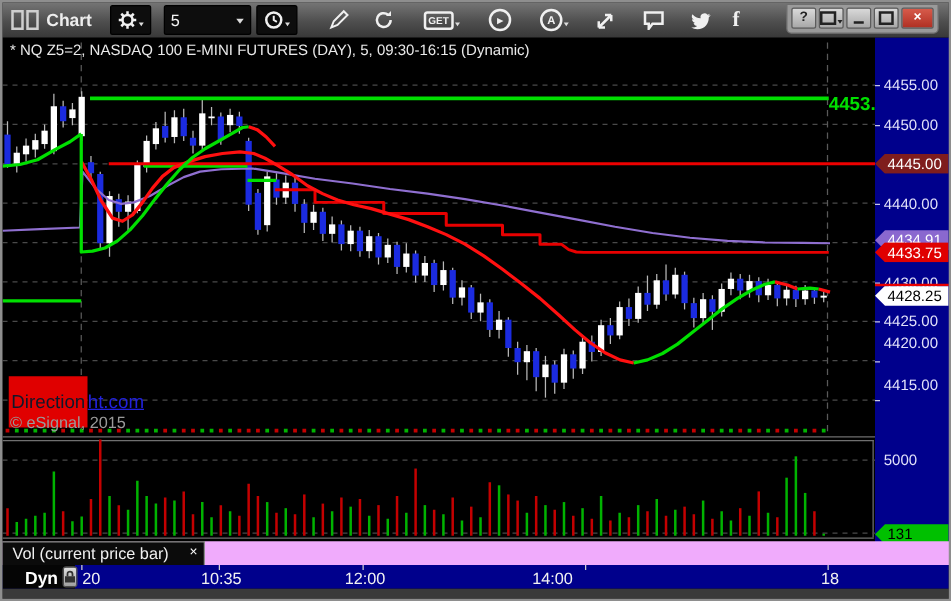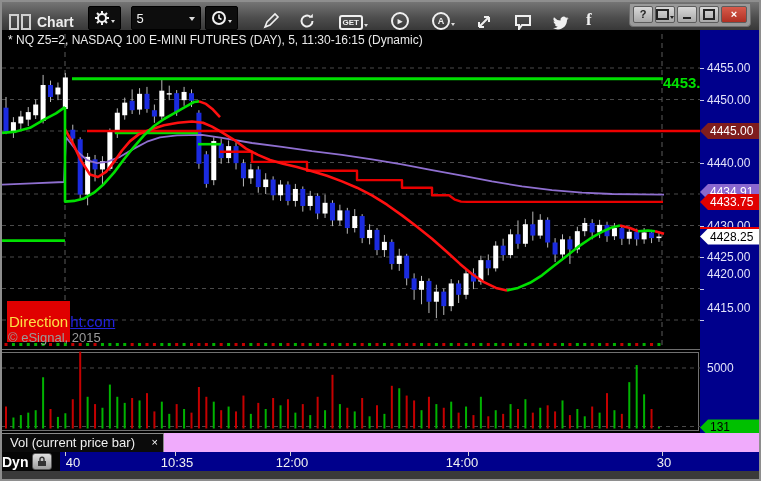--- a/index.html
+++ b/index.html
@@ -7,21 +7,21 @@
           font-family:"Liberation Sans",sans-serif;}
   
   .frame{position:absolute;background:#8e8e8e;z-index:50;pointer-events:none;}
   #frame-top{left:0;top:0;width:761px;height:2px;}
   #frame-left{left:0;top:0;width:2px;height:481px;}
   #frame-right{left:759px;top:0;width:2px;height:481px;}
   #frame-bottom-band{position:absolute;left:2px;top:471px;width:757px;height:8px;background:#3a3a3a;z-index:49;}
   #frame-bottom{left:0;top:479px;width:761px;height:2px;}
   
   #toolbar{position:absolute;left:2px;top:2px;width:757px;height:28px;
-    background:linear-gradient(#757575,#4e4e4e 55%,#383838);display:flex;align-items:flex-end;z-index:10;}
+    background:linear-gradient(#757575,#4e4e4e 55%,#383838);display:flex;align-items:center;z-index:10;}
   .winicon{display:flex;gap:2px;margin:0 6px 0 7px;}
   .winicon i{display:block;width:6px;height:12px;border:2px solid #cfcfcf;}
   #win-title{color:#ededed;font-weight:bold;font-size:14px;margin-right:14px;}
   .blackbox{background:#0d0d0d;border:1px solid #000;border-radius:2px;color:#f2f2f2;
     font-size:13px;height:22px;display:flex;align-items:center;padding:0 5px;margin-right:4px;cursor:pointer;}
   .caret{width:0;height:0;border:3px solid transparent;border-top:4px solid #dcdcdc;margin-left:6px;margin-top:4px;}
   .minicaret{width:0;height:0;border:2px solid transparent;border-top:3px solid #dcdcdc;margin-left:1px;margin-top:8px;}
   .tbicon{color:#f0f0f0;margin:0 9px;display:flex;align-items:center;cursor:pointer;}
   .circle{width:14px;height:14px;border:2px solid #f0f0f0;border-radius:50%;
     display:flex;align-items:center;justify-content:center;font-size:9px;font-weight:bold;color:#f0f0f0;}
@@ -33,40 +33,40 @@
     border-radius:2px;display:flex;align-items:center;justify-content:center;
     font-size:11px;font-weight:bold;color:#222;cursor:pointer;line-height:1;}
   .wbtn.close{background:linear-gradient(#d75b4b,#b03023);color:#fff;width:24px;}
   .minbar{width:8px;height:2px;background:#222;margin-top:6px;}
   .maxbox{width:8px;height:7px;border:2px solid #222;}
   .popicon{width:9px;height:7px;border:2px solid #222;}
   
   #plot{position:absolute;left:2px;top:30px;z-index:1;}
   #chart-header{position:absolute;left:8px;top:33px;color:#e9e9e9;font-size:12px;z-index:5;}
   #watermark{position:absolute;left:7px;top:313px;font-size:15px;z-index:5;}
-  #wm1{background:#e00000;color:#fde047;padding:12px 2px;}
+  #wm1{background:#e00000;color:#0f172a;padding:12px 2px;}
   #wm2{color:#2222dd;text-decoration:underline;}
   #copyright{position:absolute;left:8px;top:330px;color:#9a9a9a;font-size:13px;z-index:5;}
   
   #price-axis{position:absolute;left:700px;top:30px;width:59px;height:422px;background:#00008c;z-index:4;padding-left:26px;}
   .axlabel{position:absolute;left:7px;color:#e2e2fa;font-size:12px;white-space:nowrap;}
   .axtick{position:absolute;left:0;width:4px;height:1px;background:#c8c8e6;}
   .flag{position:absolute;left:0;width:59px;height:16px;line-height:16px;font-size:12px;
     padding-left:10px;box-sizing:border-box;white-space:nowrap;
     clip-path:polygon(8px 0,100% 0,100% 100%,8px 100%,0 50%);}
   .lastline{position:absolute;left:0;width:59px;height:2px;background:#e80000;}
   
   #tab-row{position:absolute;left:2px;top:433px;width:757px;height:19px;background:#f0abfc;z-index:6;padding-left:32px;}
   #vol-tab{position:absolute;left:0;top:0;width:162px;height:19px;background:#0b0b0b;
     border-top:1px solid #8a8a8a;border-right:1px solid #8a8a8a;box-sizing:border-box;
     color:#f0f0f0;font-size:13px;line-height:18px;padding-left:8px;cursor:pointer;}
   #vol-tab-close{position:absolute;right:2px;top:-1px;font-size:11px;color:#fff;padding:0 3px;cursor:pointer;}
   #time-row{position:absolute;left:2px;top:452px;width:757px;height:19px;background:#00008c;z-index:6;}
   #dyn-box{position:absolute;left:0;top:0;width:58px;height:19px;background:#050505;display:flex;align-items:center;}
-  #dyn-label{color:#fff;font-weight:bold;font-size:14px;margin-left:0;}
+  #dyn-label{color:#fff;font-weight:bold;font-size:14px;margin-left:18px;}
   #lock-btn{margin-left:4px;width:18px;height:15px;background:linear-gradient(#e0e0e0,#9e9e9e);
     border:1px solid #555;border-radius:3px;display:flex;align-items:center;justify-content:center;cursor:pointer;}
   .tlabel{position:absolute;top:3px;color:#f2f2f2;font-size:13px;transform:translateX(-50%);}
   .ttick{position:absolute;top:0;width:1px;height:4px;background:#cfcfcf;}
 </style>
 </head>
 <body>
 
 <div id="screen">
 
@@ -552,21 +552,21 @@
       <polyline points="63,99.1 71,113.6 79,130.6 88,144.5 96,147.0 104,141.9 112,131.9 120,120.5 128,111.1 137,104.1 148,99.7 162,95.3 176,92.8 190,91.5 201,92.8 210,96.6 220,102.3 232,109.8 244,118.6 256,124.9 268,130.0 281,133.8 295,136.9 310,141.3 325,145.7 340,151.4 355,157.7 370,165.3 385,174.7 400,185.4 415,196.8 430,208.7 445,222.0 458,233.9 470,244.0 482,252.2 494,257.9 505,260.4" fill="none" stroke="#ff1010" stroke-width="2.6" stroke-linejoin="round"></polyline>
       <polyline points="63,77.1 63,171.6 72,170.9 82,168.4 92,162.7 102,153.9 112,142.6 122,129.3 132,116.8 142,105.4 152,96.0 162,89.0 172,83.4 182,77.7 192,72.0 197,71.4" fill="none" stroke="#00e000" stroke-width="2.6" stroke-linejoin="round"></polyline>
       <polyline points="197,71.4 204,73.9 211,79.6 218,87.1" fill="none" stroke="#ff1010" stroke-width="2.6" stroke-linejoin="round"></polyline>
       <polyline points="505,260.4 516,257.9 528,252.8 540,245.3 552,235.8 564,226.4 576,216.9 588,208.7 600,201.8 610,197.4 618,195.5" fill="none" stroke="#00e000" stroke-width="2.6" stroke-linejoin="round"></polyline>
       <polyline points="618,195.5 628,198.0 636,201.2" fill="none" stroke="#ff1010" stroke-width="2.6" stroke-linejoin="round"></polyline>
       <polyline points="636,201.2 646,200.5 653,201.2" fill="none" stroke="#00e000" stroke-width="2.6" stroke-linejoin="round"></polyline>
       <polyline points="653,201.2 662,203.7" fill="none" stroke="#ff1010" stroke-width="2.6" stroke-linejoin="round"></polyline>
       <text x="661" y="58" fill="#00e000" font-size="15" font-weight="bold" font-family="Liberation Sans, sans-serif">4453.25</text>
     </svg>
 
-  <div id="chart-header">* NQ Z5=2, NASDAQ 100 E-MINI FUTURES (DAY), 5, 11:30-16:15 (Dynamic)</div>
+  <div id="chart-header">* NQ Z5=2, NASDAQ 100 E-MINI FUTURES (DAY), 5, 09:30-16:15 (Dynamic)</div>
   <div id="watermark">
     <span id="wm1">Direction</span><span id="wm2">ht.com</span>
   </div>
   <div id="copyright">© eSignal, 2015</div>
 
   <div id="price-axis">
       <div class="axtick" style="top:38px"></div>
       <div class="axlabel" style="top:31px">4455.00</div>
       <div class="axtick" style="top:69.5px"></div>
       <div class="axlabel" style="top:62.5px">4450.00</div>
@@ -604,25 +604,25 @@
           <rect x="1" y="5" width="8" height="5" fill="#333"></rect>
           <path d="M3 5V3.2A2 2 0 0 1 7 3.2V5" fill="none" stroke="#333" stroke-width="1.4"></path>
         </svg>
       </span>
     </div>
   <span class="ttick" style="left:63px"></span>
       <span class="ttick" style="left:173px"></span>
       <span class="ttick" style="left:288px"></span>
       <span class="ttick" style="left:466px"></span>
       <span class="ttick" style="left:660px"></span>
-      <span class="tlabel" style="left:71px">40</span>
+      <span class="tlabel" style="left:71px">20</span>
       <span class="tlabel" style="left:175px">10:35</span>
       <span class="tlabel" style="left:290px">12:00</span>
-      <span class="tlabel" style="left:460px">14:00</span>
-      <span class="tlabel" style="left:662px">30</span>
+      <span class="tlabel" style="left:440px">14:00</span>
+      <span class="tlabel" style="left:662px">18</span>
     </div>
 
   <div class="frame" id="frame-top"></div>
   <div class="frame" id="frame-left"></div>
   <div class="frame" id="frame-right"></div>
   <div id="frame-bottom-band"></div>
   <div class="frame" id="frame-bottom"></div>
 </div>
 
 </body></html>

